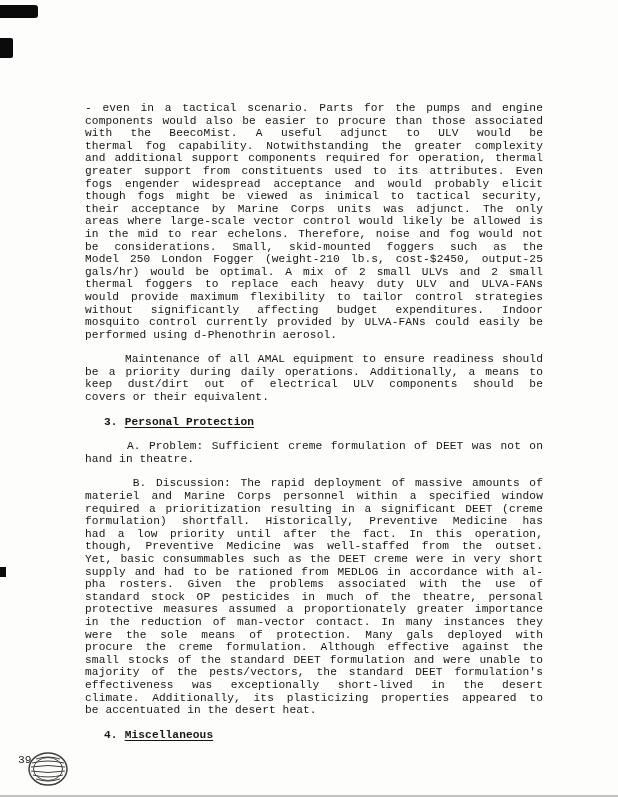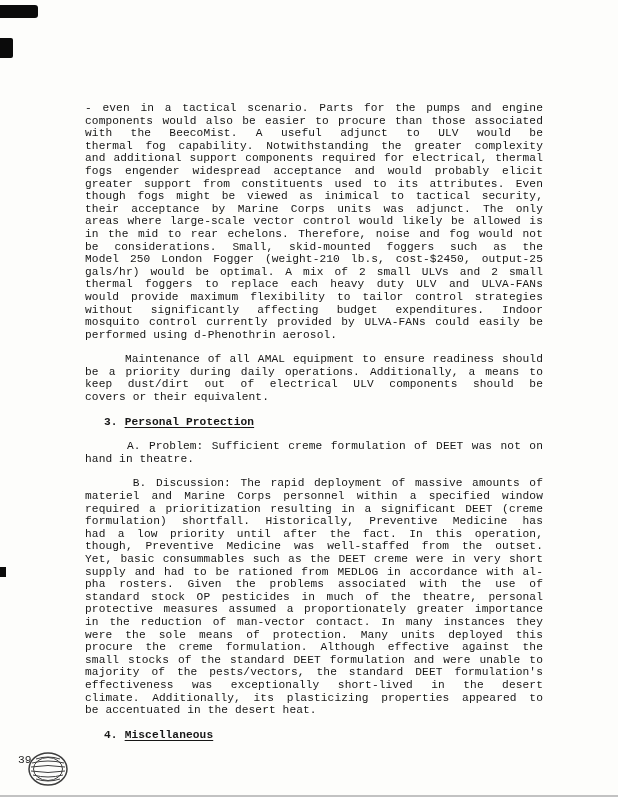--- a/index.html
+++ b/index.html
@@ -56,23 +56,23 @@
   <div class="artifact sq-left"></div>
   <div class="artifact dash-left"></div>
 
   <div class="textblock">
 
     <div class="para">
         <div class="line">- even in a tactical scenario. Parts for the pumps and engine</div>
         <div class="line">components would also be easier to procure than those associated</div>
         <div class="line">with the BeecoMist. A useful adjunct to ULV would be</div>
         <div class="line">thermal fog capability. Notwithstanding the greater complexity</div>
-        <div class="line">and additional support components required for electrical, thermal</div>
+        <div class="line">and additional support components required for operation, thermal</div>
+        <div class="line">greater support from constituents used to its attributes. Even</div>
         <div class="line">fogs engender widespread acceptance and would probably elicit</div>
-        <div class="line">greater support from constituents used to its attributes. Even</div>
         <div class="line">though fogs might be viewed as inimical to tactical security,</div>
         <div class="line">their acceptance by Marine Corps units was adjunct. The only</div>
         <div class="line">areas where large-scale vector control would likely be allowed is</div>
         <div class="line">in the mid to rear echelons. Therefore, noise and fog would not</div>
         <div class="line">be considerations. Small, skid-mounted foggers such as the</div>
         <div class="line">Model 250 London Fogger (weight-210 lb.s, cost-$2450, output-25</div>
         <div class="line">gals/hr) would be optimal. A mix of 2 small ULVs and 2 small</div>
         <div class="line">thermal foggers to replace each heavy duty ULV and ULVA-FANs</div>
         <div class="line">would provide maximum flexibility to tailor control strategies</div>
         <div class="line">without significantly affecting budget expenditures. Indoor</div>
@@ -102,21 +102,21 @@
         <div class="line">required a prioritization resulting in a significant DEET (creme</div>
         <div class="line">formulation) shortfall. Historically, Preventive Medicine has</div>
         <div class="line">had a low priority until after the fact. In this operation,</div>
         <div class="line">though, Preventive Medicine was well-staffed from the outset.</div>
         <div class="line">Yet, basic consummables such as the DEET creme were in very short</div>
         <div class="line">supply and had to be rationed from MEDLOG in accordance with al-</div>
         <div class="line">pha rosters. Given the problems associated with the use of</div>
         <div class="line">standard stock OP pesticides in much of the theatre, personal</div>
         <div class="line">protective measures assumed a proportionately greater importance</div>
         <div class="line">in the reduction of man-vector contact. In many instances they</div>
-        <div class="line">were the sole means of protection. Many units deployed this</div>
+        <div class="line">were the sole means of protection. Many gals deployed with</div>
         <div class="line">procure the creme formulation. Although effective against the</div>
         <div class="line">small stocks of the standard DEET formulation and were unable to</div>
         <div class="line">majority of the pests/vectors, the standard DEET formulation's</div>
         <div class="line">effectiveness was exceptionally short-lived in the desert</div>
         <div class="line">climate. Additionally, its plasticizing properties appeared to</div>
         <div class="line line-last">be accentuated in the desert heat.</div>
       </div>
 
     <div class="heading">
       <span class="num">4.</span><span class="underline">Miscellaneous</span>

